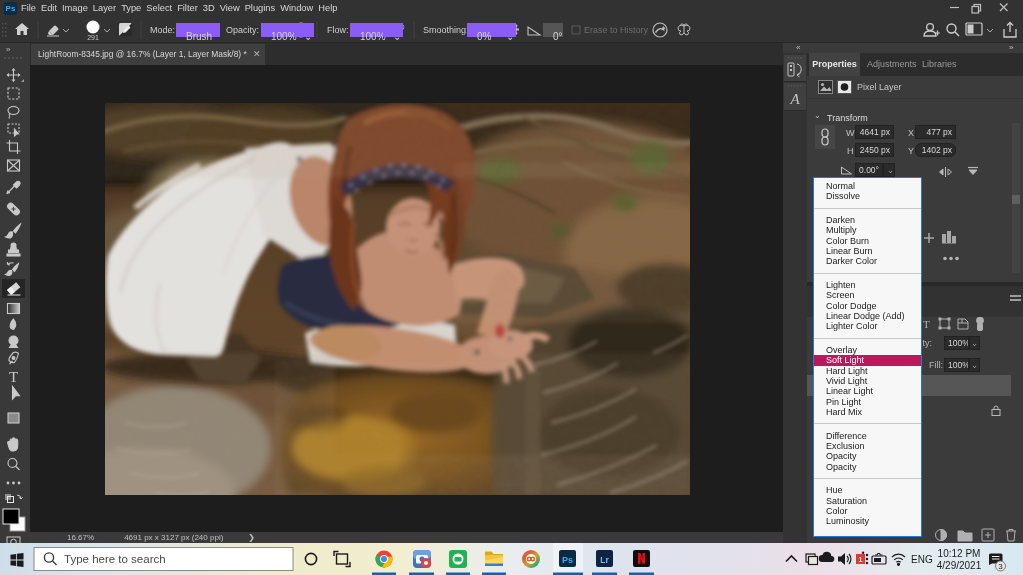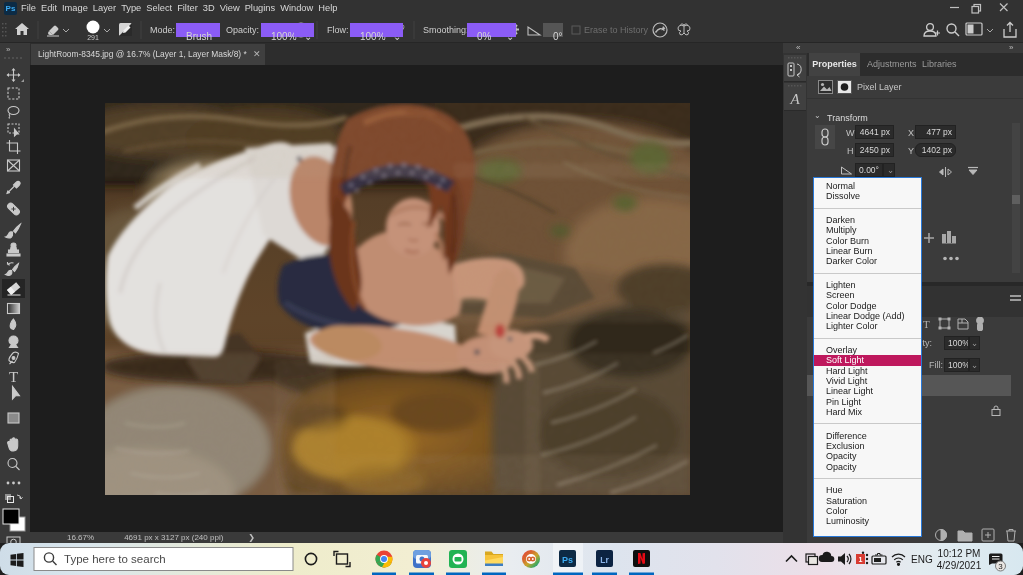--- a/index.html
+++ b/index.html
@@ -51,21 +51,21 @@
 #dropdown { position:absolute; left:813px; top:177px; width:109px; height:360px;
   background:#f7f7f7; border:1px solid #2878d8; font-size:9px; color:#1a1a1a;
   padding-top:3px; z-index:50; }
 .di { height:10.3px; line-height:10.3px; padding-left:12px; white-space:nowrap; }
 .di.sel { background:#be185d; color:#fff; }
 .dsep { height:1px; background:#c9c9c9; margin:6px 0 6.5px 0; }
 
 
 #taskbar { position:absolute; left:0; top:543px; width:1023px; height:32px;
   background:linear-gradient(90deg,#cfdde8 0%,#d9e6ed 8%,#eeeccb 28%,#f2eed2 40%,#e9edf0 50%,#dde4ee 60%,#e2e2ec 70%,#ecdfe8 80%,#e3ecf0 90%,#d8e8f0 100%);
-  color:#111;border-radius:9px; }
+  color:#111; }
 </style>
 </head>
 <body>
 <div id="app">
   <div id="menubar">
     <div class="ps-logo">Ps</div>
     <div class="menus">
       <span>File</span><span>Edit</span><span>Image</span><span>Layer</span><span>Type</span><span>Select</span><span>Filter</span><span>3D</span><span>View</span><span>Plugins</span><span>Window</span><span>Help</span>
     </div>
     <div id="winbtns">

